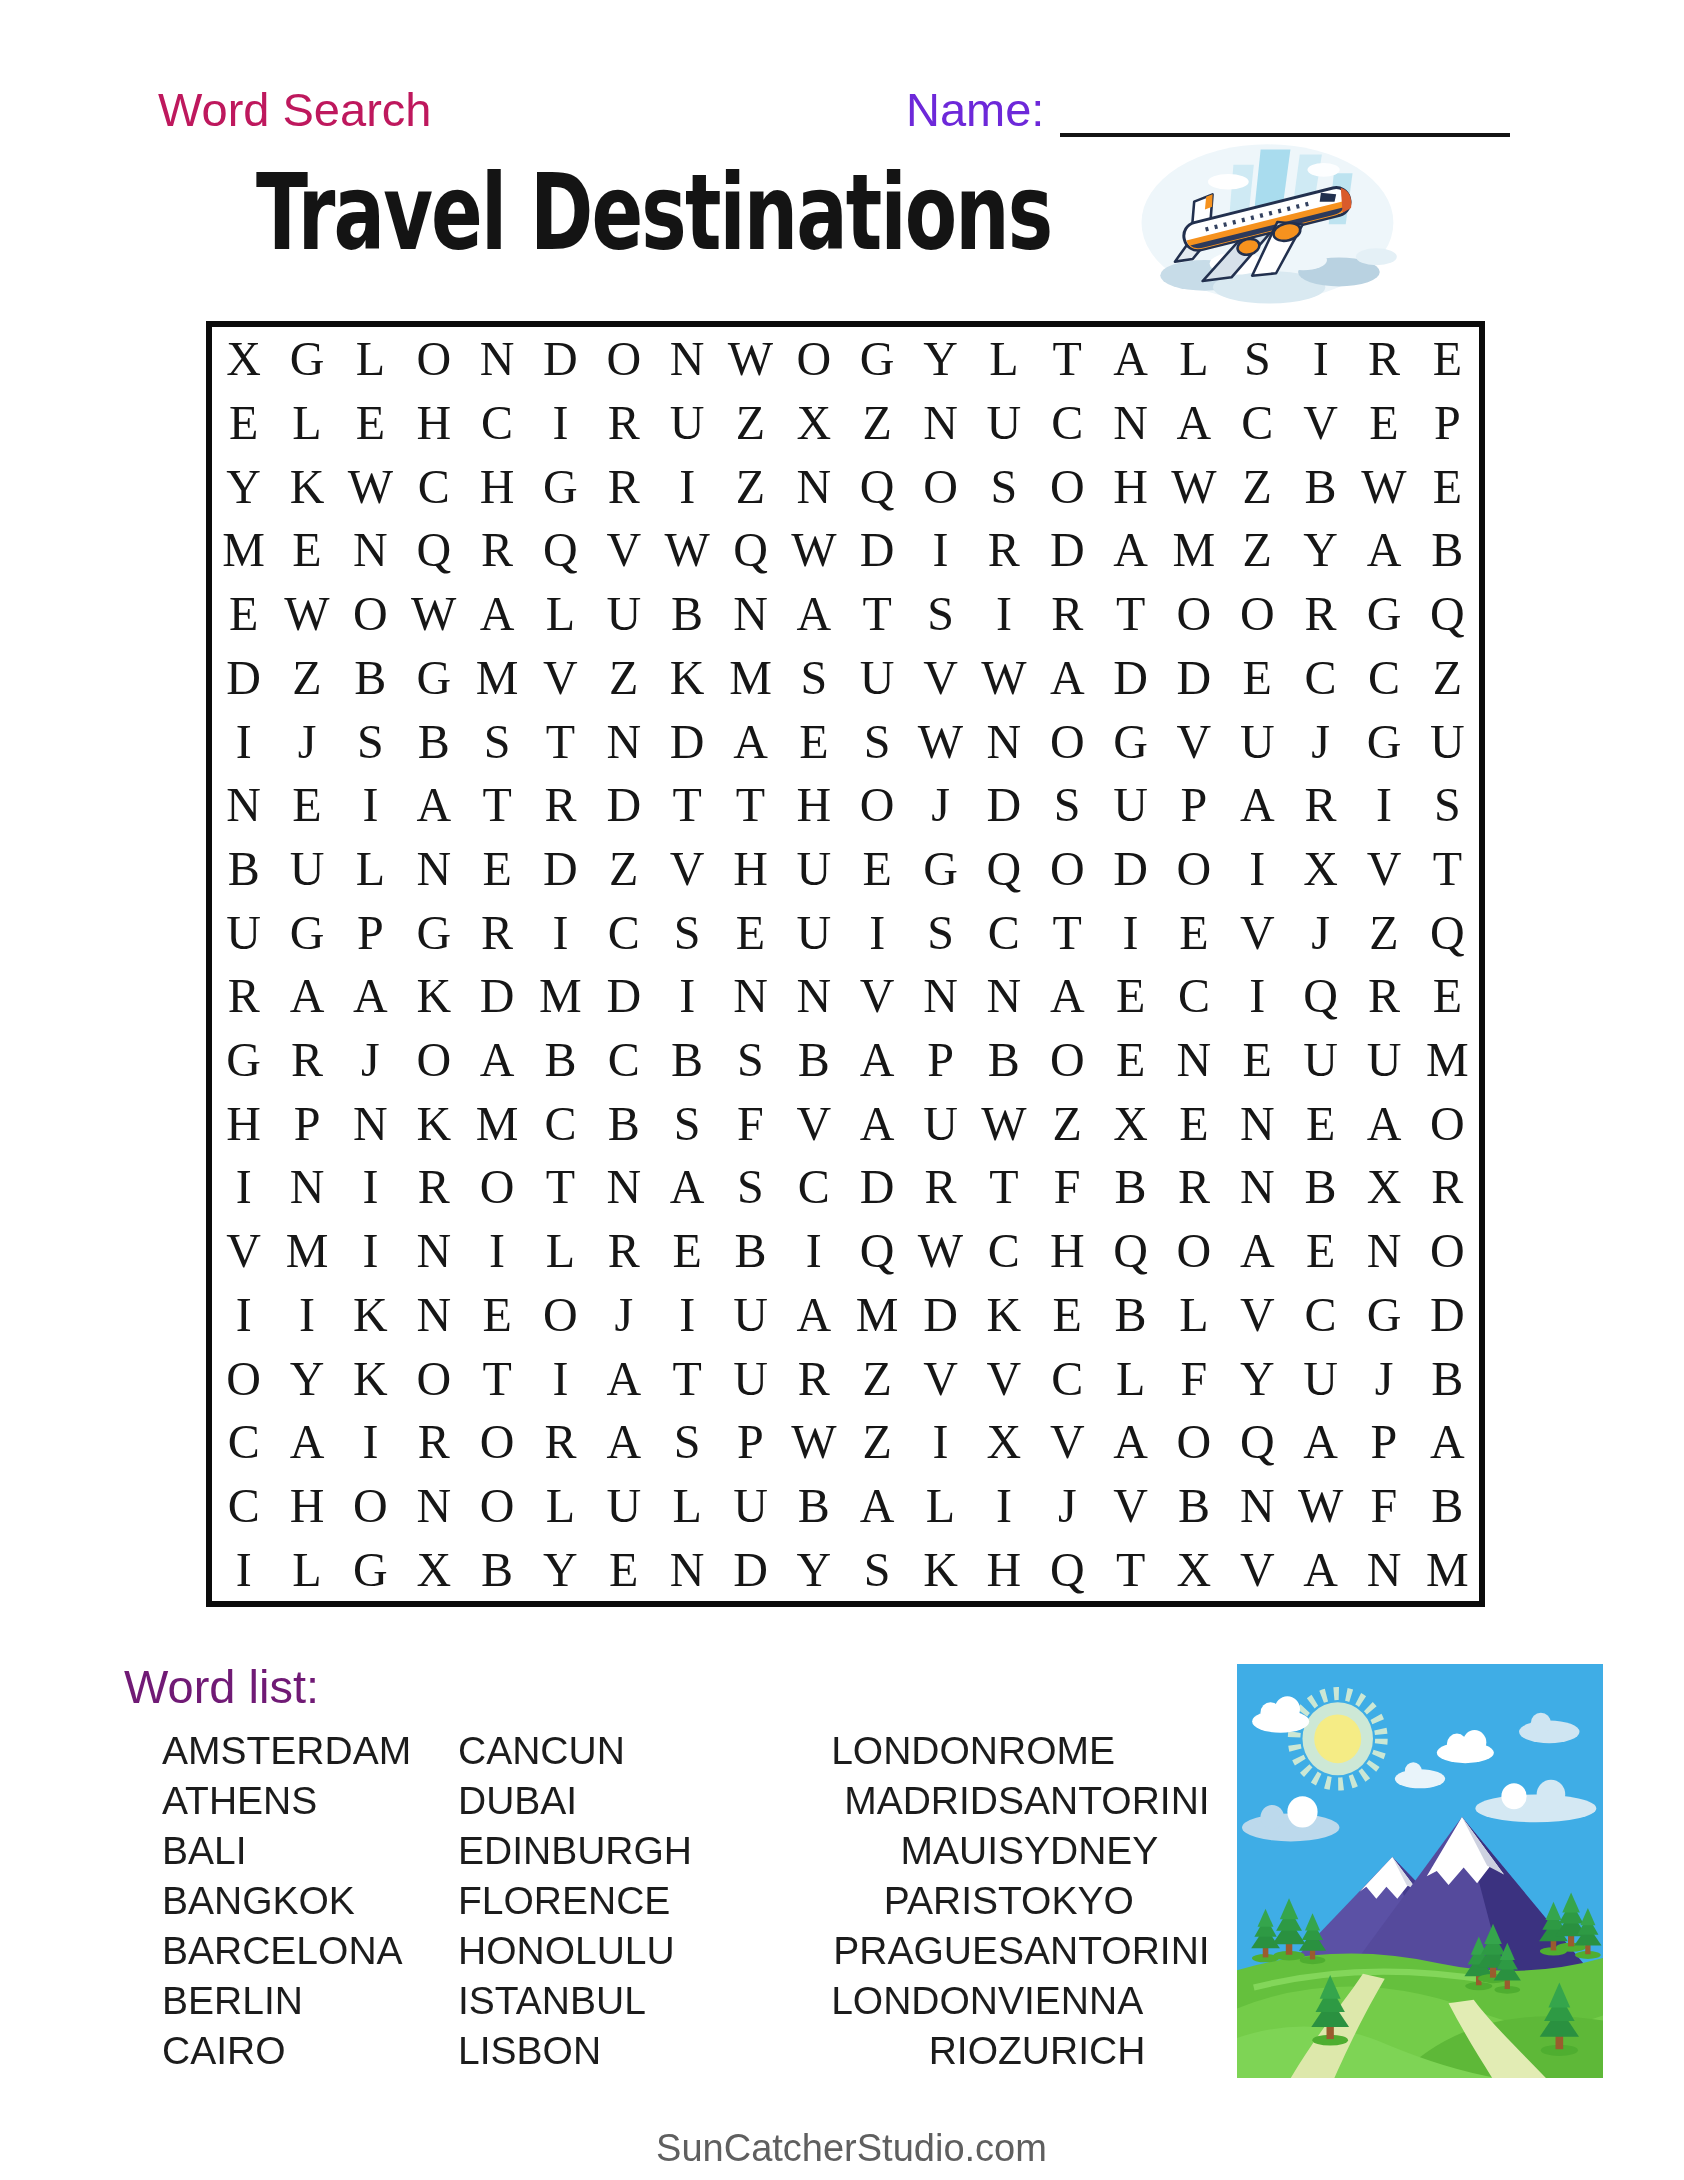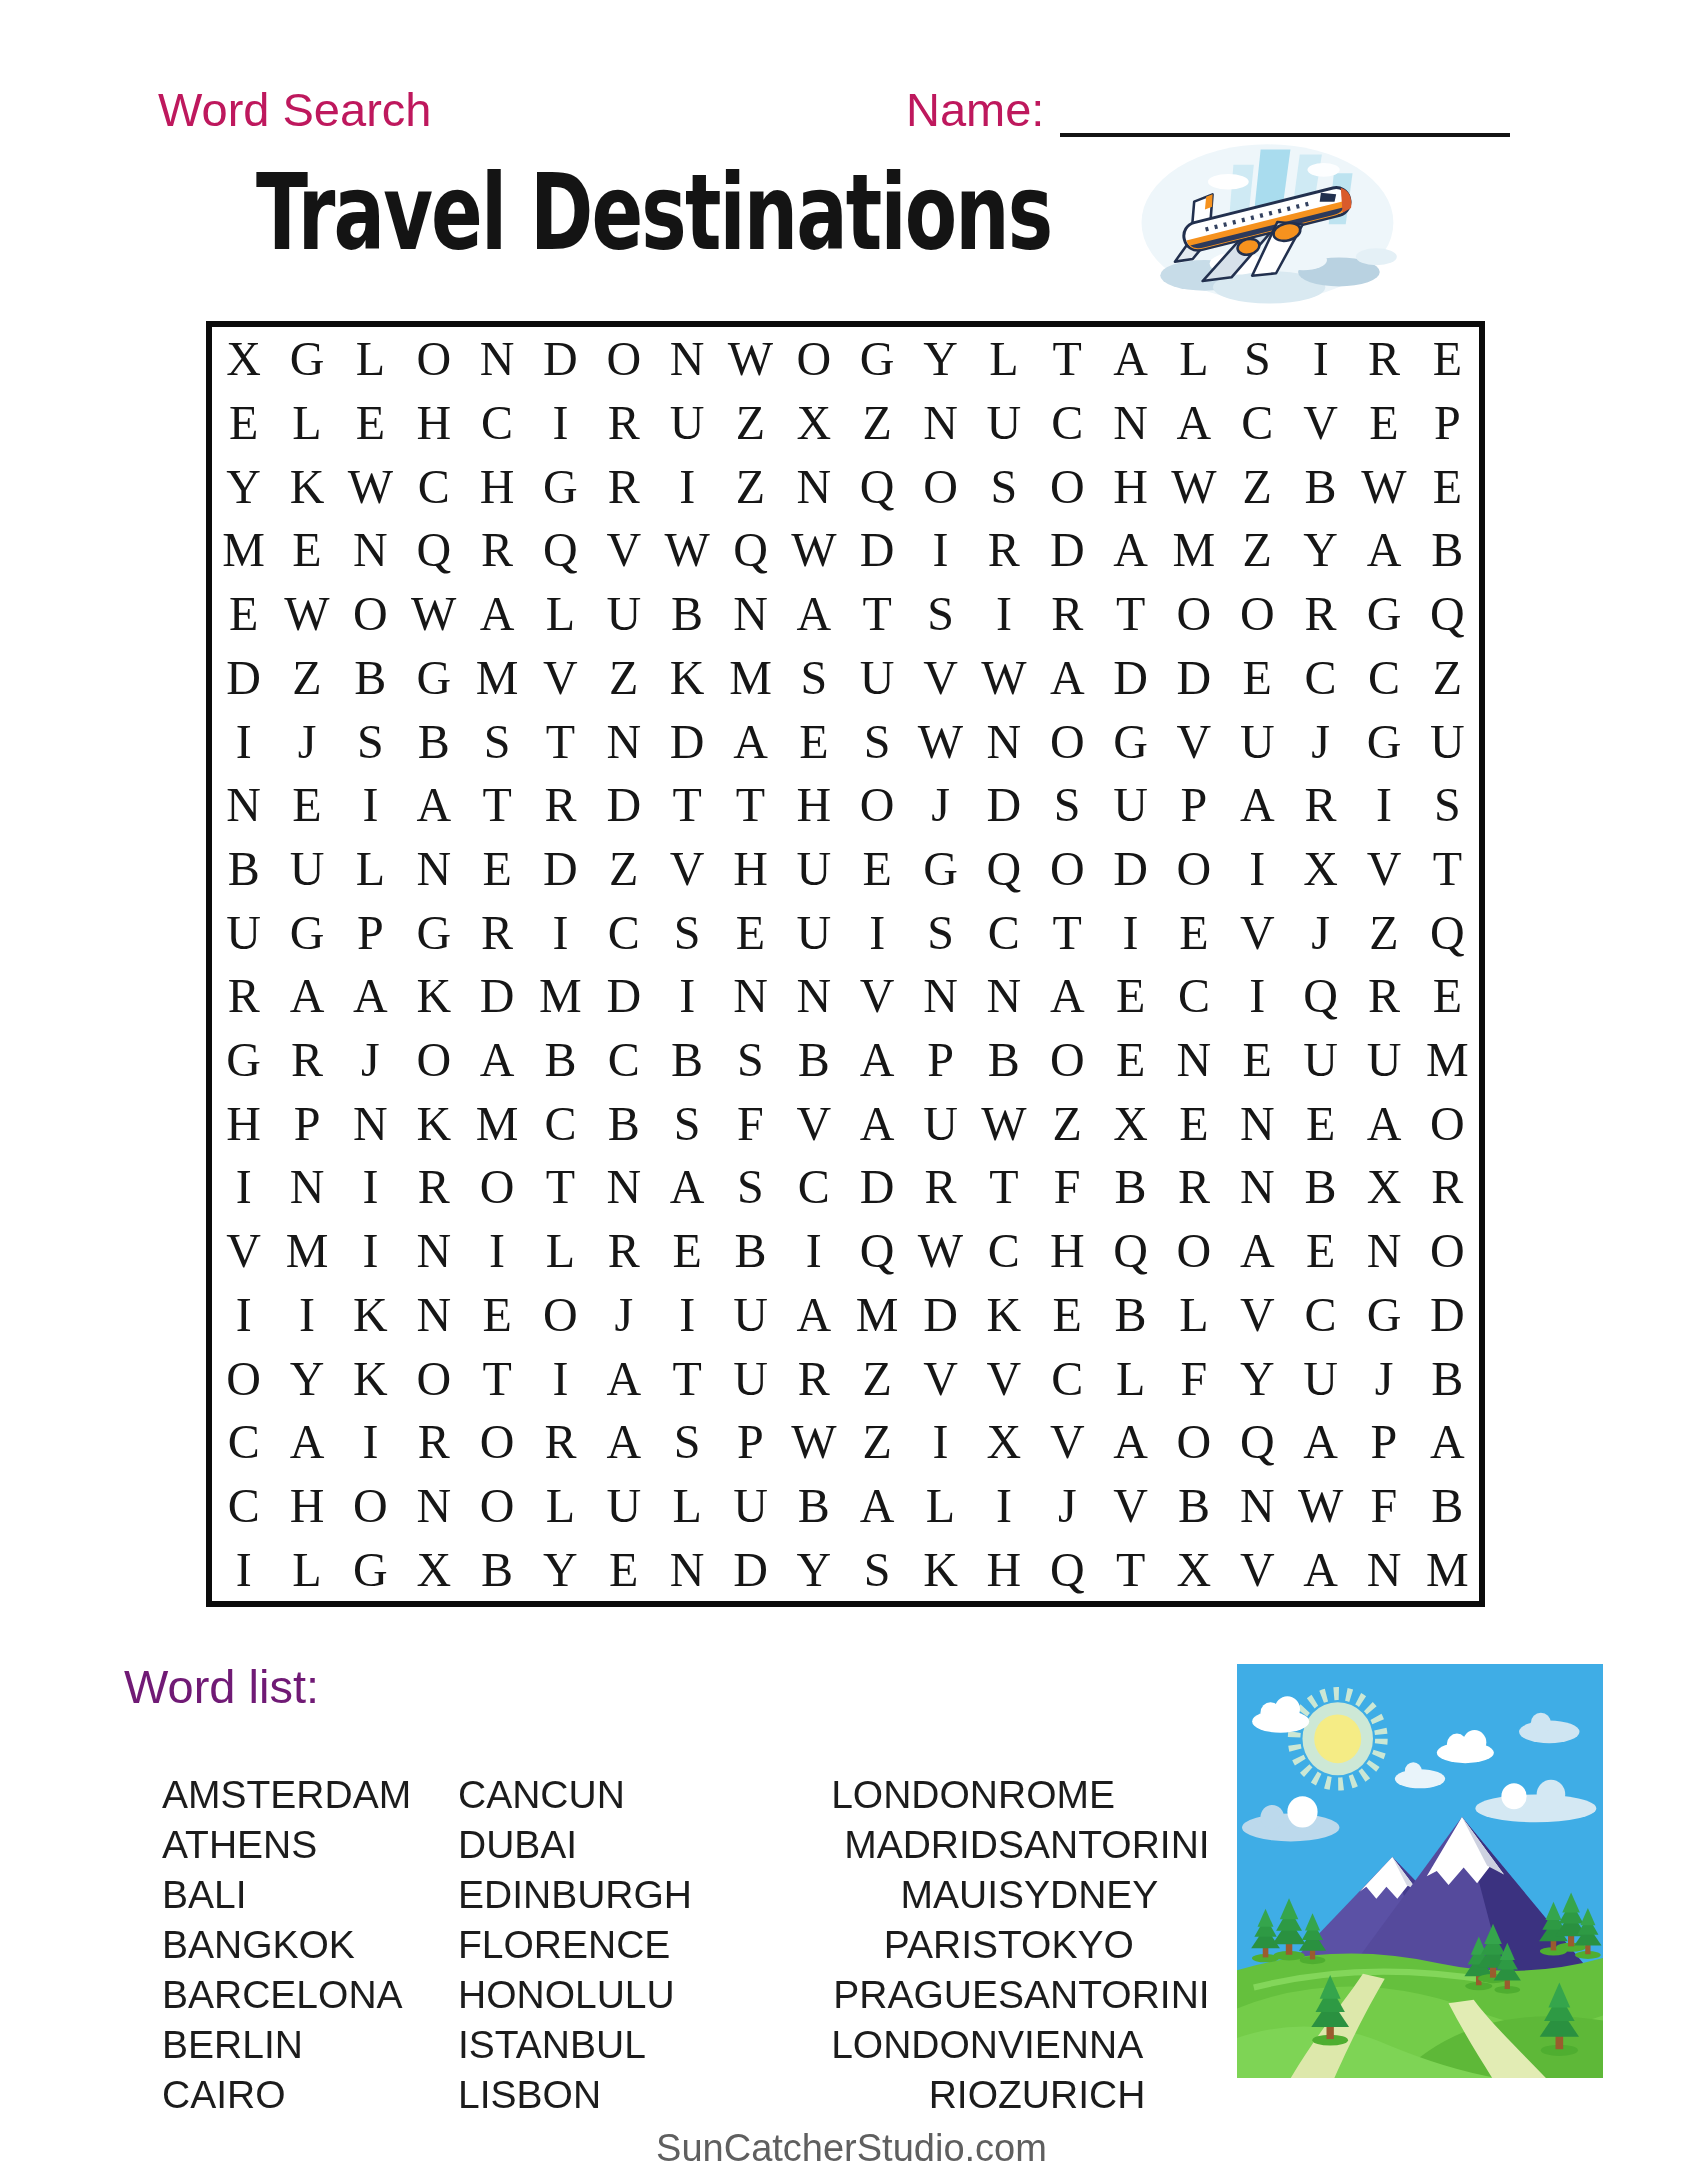--- a/index.html
+++ b/index.html
@@ -1,39 +1,39 @@
 <!DOCTYPE html>
 <html style="font-size:13.6px"><head>
 <meta charset="utf-8">
 <style>
   html,body{margin:0;padding:0;background:#ffffff;}
   .page{position:relative;width:1685px;height:2181px;background:#ffffff;overflow:hidden;
         font-family:"Liberation Sans","DejaVu Sans",sans-serif;color:#1a1a1a;}
 
   
   .kicker{position:absolute;left:158px;top:82px;font-size:47px;color:#be185d;white-space:nowrap;}
-  .name-row{position:absolute;left:906px;top:82px;display:flex;align-items:flex-end;font-size:47px;color:#be185d;}
+  .name-row{position:absolute;left:906px;top:82px;display:flex;align-items:flex-end;font-size:47px;color:#6d28d9;}
   .name-line{display:inline-block;width:450px;height:51px;border-bottom:4.3px solid #141414;margin-left:15.3px;}
 
   
   .title{position:absolute;left:256px;top:155px;margin:0;font-size:106px;line-height:1.1;
          font-family:"DejaVu Sans","Liberation Sans",sans-serif;font-weight:900;letter-spacing:-2.6px;
          color:#141414;transform:scaleX(.72);transform-origin:left top;white-space:nowrap;}
   .plane-badge{position:absolute;left:1133px;top:129px;width:274px;height:183px;}
 
   
   .grid-box{position:absolute;left:206px;top:321px;width:1279px;height:1286px;box-sizing:border-box;
             border:6px solid #0b0b0b;display:grid;grid-template-columns:repeat(20,1fr);
             grid-template-rows:repeat(20,1fr);
             font-family:"Liberation Serif","DejaVu Serif",serif;font-size:48px;color:#161616;}
   .cell{display:flex;align-items:center;justify-content:center;}
 
   
   .wl-heading{position:absolute;left:124px;top:1659px;font-size:47px;color:#701a75;}
-  .word-list{position:absolute;left:162px;top:1726px;display:flex;margin-top:44px;}
+  .word-list{position:absolute;left:162px;top:1726px;display:flex;}
   .wl-col{list-style:none;margin:0;padding:0;font-size:39px;color:#1c1c1c;}
   .wl-col li{height:50px;line-height:50px;white-space:nowrap;}
   .wl-col:nth-child(1){width:296px;}
   .wl-col:nth-child(2){width:271px;}
   .wl-col:nth-child(3){width:269px;text-align:right;}
 
   .mountain-art{position:absolute;left:1237px;top:1664px;width:366px;height:414px;}
 
   .footer{position:absolute;left:0;top:2127px;width:100%;text-align:center;font-size:38px;color:#5f5f5f;padding-left:9px;}
 </style>

